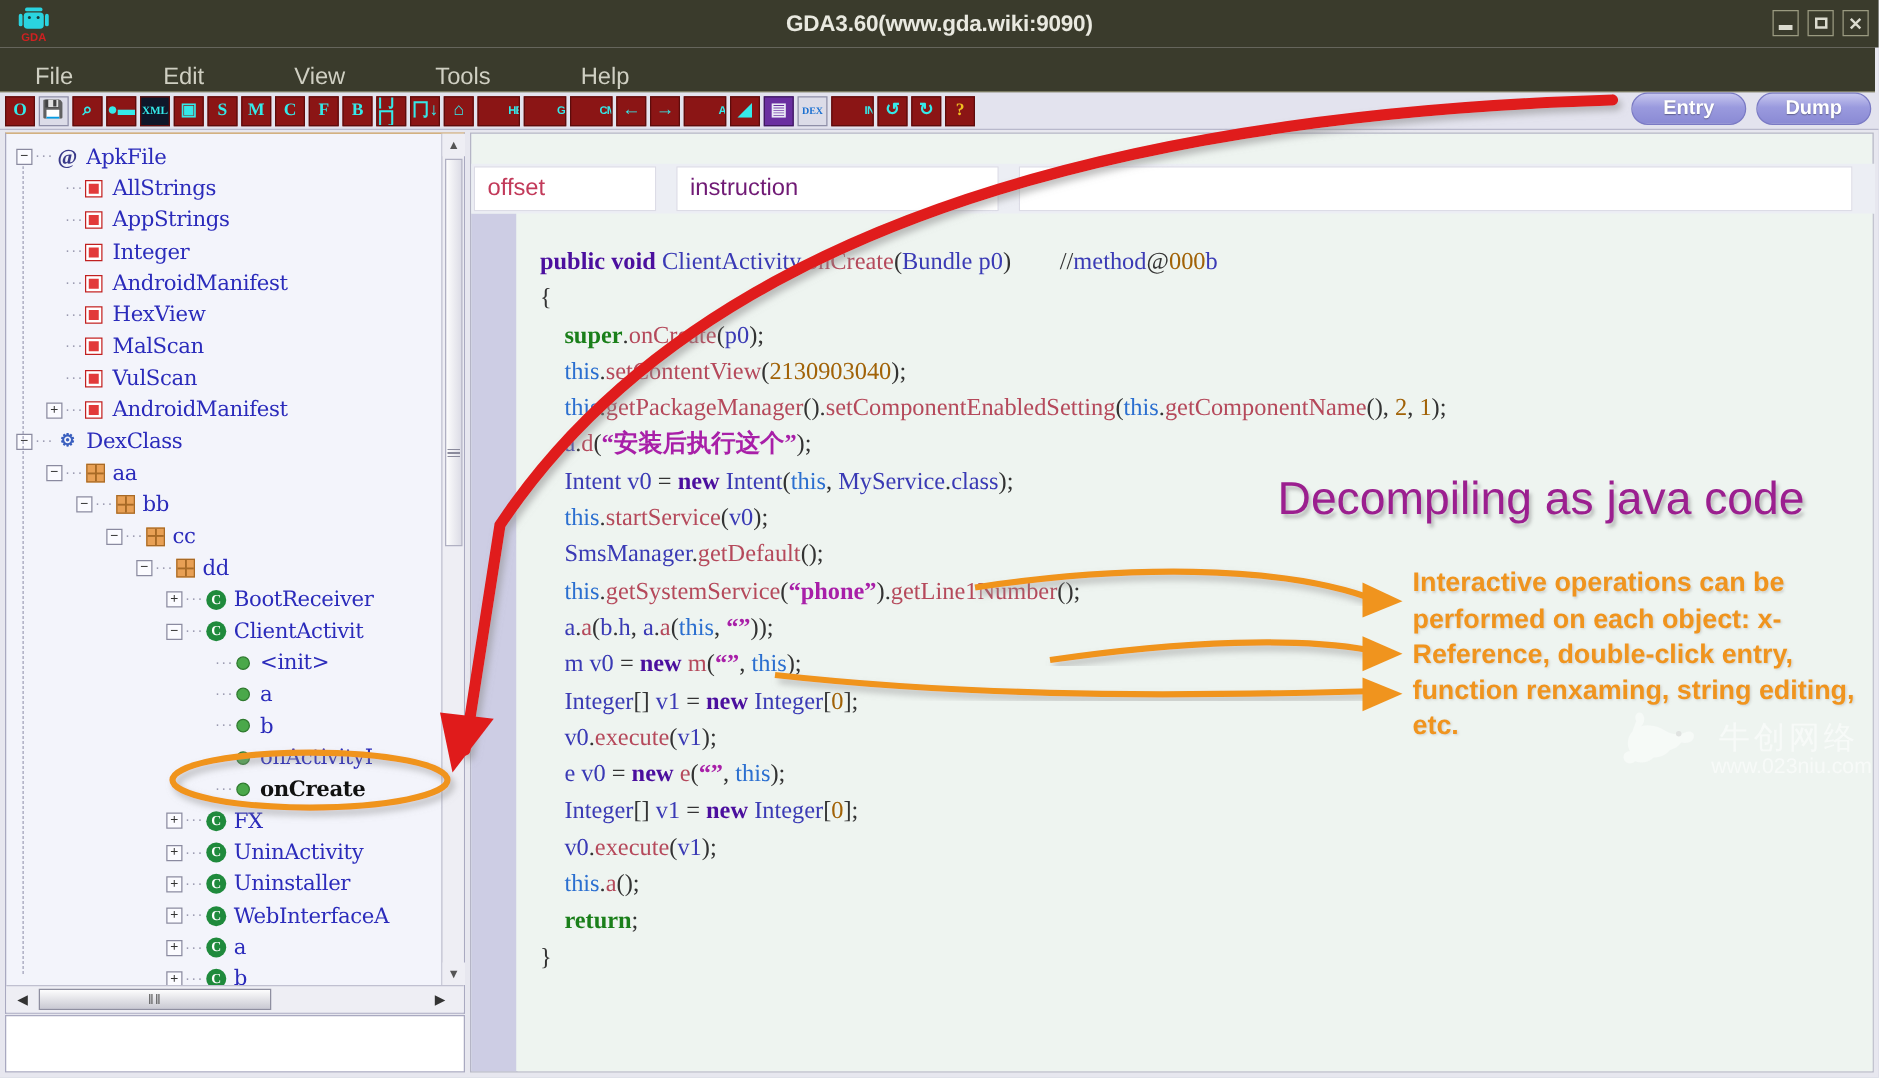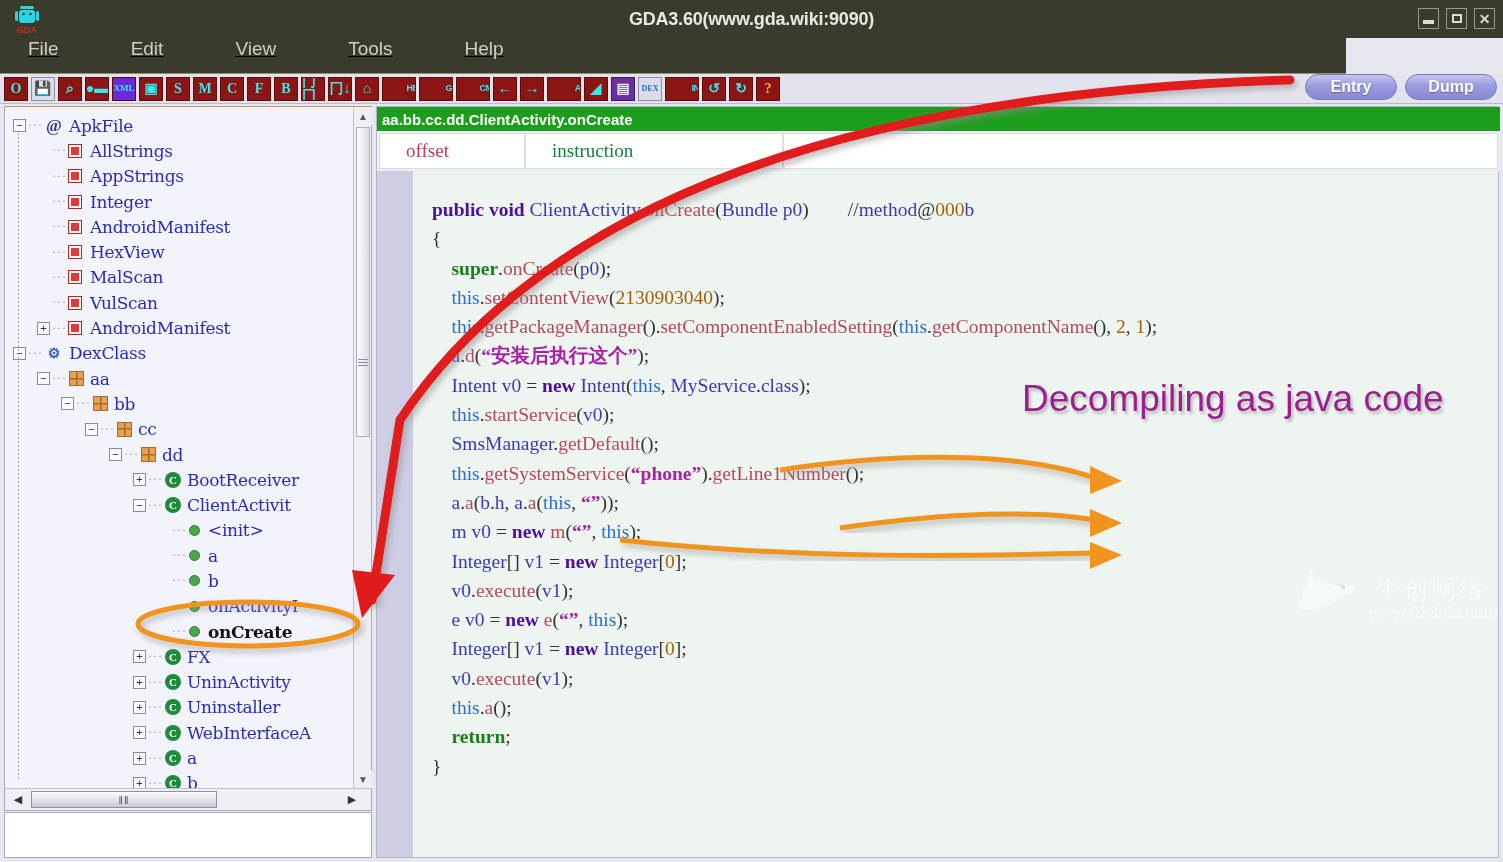--- a/index.html
+++ b/index.html
@@ -42,24 +42,24 @@
     color: #dcdcd0;
     font-size: 14px; font-weight: bold;
     display: flex; align-items: center; justify-content: center;
     line-height: 1;
   }
   .win-btn .glyph-min { display:block; width:11px; height:4px; background:#dcdcd0; margin-top:6px;}
   .win-btn .glyph-max { display:block; width:10px; height:9px; border:2px solid #dcdcd0;}
 
   
   .menubar {
-    position: absolute; left: 0; top: 38px; width: 1346px; height: 36px;
+    position: absolute; left: 0; top: 38px; width: 1500px; height: 36px;
     background: #3a3b2c;
     border-bottom: 1px solid #8f8f72;
-    display: flex; align-items: flex-start; text-decoration: underline;
+    display: flex; align-items: flex-end;
   }
   .menu-item {
     color: #cfcfc2; font-size: 19px;
     padding: 0 10px;
     font-family: "Liberation Sans", sans-serif;
   }
   .menu-item:nth-child(1){ margin-left: 18px; }
   .menu-item + .menu-item { margin-left: 52px; }
 
   
@@ -80,21 +80,21 @@
     font-family: "Liberation Serif", serif;
     flex: 0 0 auto;
     line-height: 1;
     overflow: hidden;
   }
   .tb-btn.tiny { font-size: 9px; font-family: "Liberation Sans", sans-serif; letter-spacing:-0.5px;padding-left:32px;}
   .tb-btn.save { background:#dcdce8; border-color:#8f8fa8; color:#2222cc; }
   .tb-btn.purple { background:#6a2fa0; border-color:#3f1a60; color:#eaeaf6; }
   .tb-btn.arrow { font-size:15px; }
   .tb-btn.q { background:#8b1515; color:#f0c020; }
-  .tb-btn.xml { background:#6d28d9; color:#35e9e9; font-size:9px; }
+  .tb-btn.xml { background:#0f172a; color:#35e9e9; font-size:9px; }
   .tb-btn.dex { background:#dcdce8; border-color:#8f8fa8; color:#1a6fd0; font-size:8px;}
 
   .entry-dump {
     position: absolute; right: 6px; top: 74px; height: 30px;
     display: flex; align-items: flex-start; gap: 8px;
   }
   .pill {
     width: 92px; height: 26px;
     border-radius: 13px;
     background: linear-gradient(to bottom, #c7c7ef, #9a9ade 45%, #8a8ad4);
@@ -226,26 +226,26 @@
     display:flex;align-items:center;padding-left:5px;
     font-family:"Liberation Sans", sans-serif;
   }
   .col-tabs{
     position:absolute;left:0;top:24px;width:1123px;height:40px;
     background:#eceef4;
     display:flex; align-items:stretch; padding:2px;
   }
   .col-tab{
     background:#ffffff; border:1px solid #dcdce6;
-    margin-right:0;
-    display:flex;align-items:center; padding-left:26px;
-    font-family:Liberation Serif, serif; font-size:19px;
+    margin-right:16px;
+    display:flex;align-items:center; padding-left:10px;
+    font-family:Liberation Sans, sans-serif; font-size:19px;
   }
   .col-tab.c1{width:146px;color:#c23a5a;}
-  .col-tab.c2{width:258px;color:#15803d;}
+  .col-tab.c2{width:258px;color:#701a75;}
   .col-tab.c3{flex:1;}
   .gutter{
     position:absolute;left:0;top:64px;width:36px;bottom:0;
     background:#cdcde4;
   }
   .code-body{
     position:absolute;left:37px;top:64px;right:0;bottom:0;
     background:#eef4f0;
     padding:24px 0 0 18px;
     font-family:"Liberation Serif", serif;
@@ -536,21 +536,20 @@
     </div>
     <div class="hscroll">
       <div class="arrow-btn lf">◀</div>
       <div class="thumb">‖‖</div>
       <div class="arrow-btn rt">▶</div>
     </div>
   </div>
   <div class="bottom-white"></div>
 
   <div class="code-panel">
-    <div class="code-header">aa.bb.cc.dd.ClientActivity.onCreate</div>
     <div class="col-tabs">
       <div class="col-tab c1">offset</div>
       <div class="col-tab c2">instruction</div>
       <div class="col-tab c3"></div>
     </div>
     <div class="gutter"></div>
     <div class="code-body" id="code-body"><div><span class="kw">public</span><span class="pun"> </span><span class="kw">void</span><span class="pun"> </span><span class="typ">ClientActivity</span><span class="pun">.</span><span class="mth">onCreate</span><span class="pun">(</span><span class="typ">Bundle</span><span class="pun"> </span><span class="typ">p0</span><span class="pun">)        //</span><span class="typ">method</span><span class="pun">@</span><span class="num">000</span><span class="typ">b</span></div><div><span class="pun">{</span></div><div><span class="pun">    </span><span class="kw2">super</span><span class="pun">.</span><span class="mth">onCreate</span><span class="pun">(</span><span class="typ">p0</span><span class="pun">);</span></div><div><span class="pun">    </span><span class="ths">this</span><span class="pun">.</span><span class="mth">setContentView</span><span class="pun">(</span><span class="num">2130903040</span><span class="pun">);</span></div><div><span class="pun">    </span><span class="ths">this</span><span class="pun">.</span><span class="mth">getPackageManager</span><span class="pun">().</span><span class="mth">setComponentEnabledSetting</span><span class="pun">(</span><span class="ths">this</span><span class="pun">.</span><span class="mth">getComponentName</span><span class="pun">(), </span><span class="num">2</span><span class="pun">, </span><span class="num">1</span><span class="pun">);</span></div><div><span class="pun">    </span><span class="typ">a</span><span class="pun">.</span><span class="mth">d</span><span class="pun">(</span><span class="str">“安装后执行这个”</span><span class="pun">);</span></div><div><span class="pun">    </span><span class="typ">Intent</span><span class="pun"> </span><span class="typ">v0</span><span class="pun"> = </span><span class="kw">new</span><span class="pun"> </span><span class="typ">Intent</span><span class="pun">(</span><span class="ths">this</span><span class="pun">, </span><span class="typ">MyService</span><span class="pun">.</span><span class="typ">class</span><span class="pun">);</span></div><div><span class="pun">    </span><span class="ths">this</span><span class="pun">.</span><span class="mth">startService</span><span class="pun">(</span><span class="typ">v0</span><span class="pun">);</span></div><div><span class="pun">    </span><span class="typ">SmsManager</span><span class="pun">.</span><span class="mth">getDefault</span><span class="pun">();</span></div><div><span class="pun">    </span><span class="ths">this</span><span class="pun">.</span><span class="mth">getSystemService</span><span class="pun">(</span><span class="str">“phone”</span><span class="pun">).</span><span class="mth">getLine1Number</span><span class="pun">();</span></div><div><span class="pun">    </span><span class="typ">a</span><span class="pun">.</span><span class="mth">a</span><span class="pun">(</span><span class="typ">b</span><span class="pun">.</span><span class="typ">h</span><span class="pun">, </span><span class="typ">a</span><span class="pun">.</span><span class="mth">a</span><span class="pun">(</span><span class="ths">this</span><span class="pun">, </span><span class="str">“”</span><span class="pun">));</span></div><div><span class="pun">    </span><span class="typ">m</span><span class="pun"> </span><span class="typ">v0</span><span class="pun"> = </span><span class="kw">new</span><span class="pun"> </span><span class="mth">m</span><span class="pun">(</span><span class="str">“”</span><span class="pun">, </span><span class="ths">this</span><span class="pun">);</span></div><div><span class="pun">    </span><span class="typ">Integer</span><span class="pun">[] </span><span class="typ">v1</span><span class="pun"> = </span><span class="kw">new</span><span class="pun"> </span><span class="typ">Integer</span><span class="pun">[</span><span class="num">0</span><span class="pun">];</span></div><div><span class="pun">    </span><span class="typ">v0</span><span class="pun">.</span><span class="mth">execute</span><span class="pun">(</span><span class="typ">v1</span><span class="pun">);</span></div><div><span class="pun">    </span><span class="typ">e</span><span class="pun"> </span><span class="typ">v0</span><span class="pun"> = </span><span class="kw">new</span><span class="pun"> </span><span class="mth">e</span><span class="pun">(</span><span class="str">“”</span><span class="pun">, </span><span class="ths">this</span><span class="pun">);</span></div><div><span class="pun">    </span><span class="typ">Integer</span><span class="pun">[] </span><span class="typ">v1</span><span class="pun"> = </span><span class="kw">new</span><span class="pun"> </span><span class="typ">Integer</span><span class="pun">[</span><span class="num">0</span><span class="pun">];</span></div><div><span class="pun">    </span><span class="typ">v0</span><span class="pun">.</span><span class="mth">execute</span><span class="pun">(</span><span class="typ">v1</span><span class="pun">);</span></div><div><span class="pun">    </span><span class="ths">this</span><span class="pun">.</span><span class="mth">a</span><span class="pun">();</span></div><div><span class="pun">    </span><span class="kw2">return</span><span class="pun">;</span></div><div><span class="pun">}</span></div></div>
   </div>
 
   <div class="overlay">
@@ -568,20 +567,21 @@
 
       <path d="M780,470 C900,452 1020,452 1095,478" stroke="#f0941e" stroke-width="5" fill="none" filter="url(#sh)"></path>
       <path d="M1090,466 L1122,481 L1090,494 Z" fill="#f0941e"></path>
       <path d="M840,528 C950,512 1040,510 1095,520" stroke="#f0941e" stroke-width="5" fill="none" filter="url(#sh)"></path>
       <path d="M1090,509 L1122,523 L1090,537 Z" fill="#f0941e"></path>
       <path d="M620,540 C800,560 980,556 1095,553" stroke="#f0941e" stroke-width="5" fill="none" filter="url(#sh)"></path>
       <path d="M1090,542 L1122,555 L1090,569 Z" fill="#f0941e"></path>
     </svg>
 
     <div class="wm-java">Decompiling as java code</div>
+    <div class="ann-text">Interactive operations can be performed on each object: x-Reference, double-click entry, function renxaming, string editing, etc.</div>
 
     <div class="niu-wm">
       <svg width="208" height="62" viewBox="0 0 208 62">
         <g fill="#ffffff" opacity="0.85">
           <path d="M22,14 c-3,-6 4,-10 6,-4 c1,3 0,6 -2,8 c6,-2 14,0 20,4 c5,3 10,3 15,1 c4,-2 8,0 7,4 c-1,4 -6,5 -10,4 c-2,3 -5,5 -9,6 c-3,4 -8,6 -13,6 c-4,4 -10,5 -15,3 c-3,3 -8,2 -9,-2 c-1,-4 2,-6 5,-6 c-3,-5 -2,-12 2,-16 c1,-3 2,-6 3,-8z"></path>
           <circle cx="56" cy="24" r="2.2" fill="#cfcfcf"></circle>
         </g>
       </svg>
       <div class="niu-cn">牛创网络</div>
       <div class="niu-url">www.023niu.com</div>

